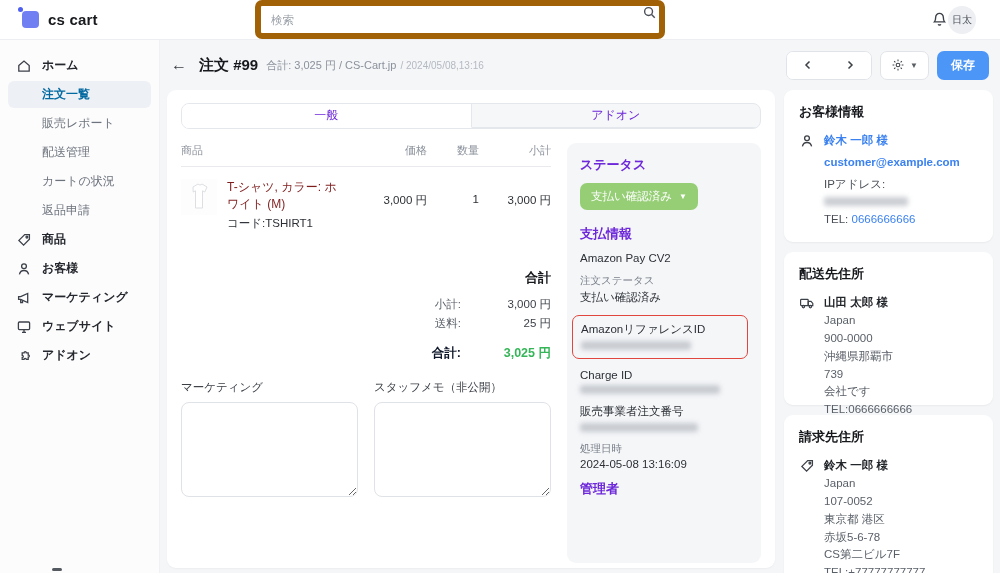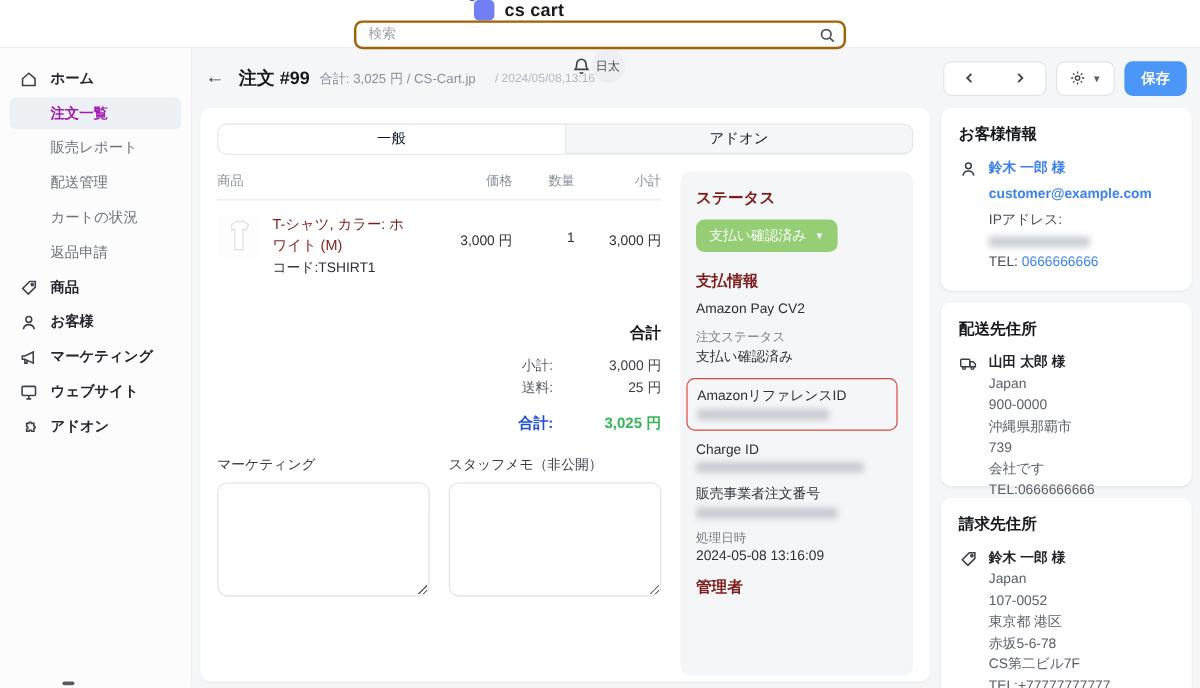--- a/index.html
+++ b/index.html
@@ -1,74 +1,74 @@
 <!DOCTYPE html>
 <html><head>
 <meta charset="utf-8">
 <style>
   * { margin:0; padding:0; box-sizing:border-box; }
   html,body { width:1000px; height:573px; overflow:hidden; background:#f5f6f8;
     font-family:"Liberation Sans","DejaVu Sans",sans-serif; color:#23262b; }
 
   
   .topbar { position:fixed; top:0; left:0; width:1000px; height:40px; background:#fff;
-    border-bottom:1px solid #eceef1; display:flex; align-items:center; z-index:20;flex-direction:column; }
+    border-bottom:1px solid #eceef1; display:flex; align-items:center; z-index:20; }
   .logo-zone { width:255px; display:flex; align-items:center; padding-left:22px; gap:9px; }
   .logo-mark { position:relative; width:17px; height:17px; background:#7080f2; border-radius:4px; display:inline-block; }
   .logo-dot { position:absolute; top:-4px; left:-4px; width:5px; height:5px; border-radius:50%; background:#4d5ef0; }
   .logo-text { font-size:15px; font-weight:bold; letter-spacing:.2px; color:#17191d; }
   .search-wrap { position:relative; width:410px; }
-  .search-input { width:100%; height:24px; border:2px solid #a16207; border-radius:7px;
+  .search-input { width:100%; height:39px; border:6px solid #a16207; border-radius:7px;
     padding:0 30px 0 10px; font-size:11.5px; color:#3a3f46; background:#fff; outline:none; }
   .search-input::placeholder { color:#9aa0a8; }
   .search-icon { position:absolute; right:8px; top:5px; color:#4a4f57; }
-  .topbar-right { flex:1; display:flex; align-items:center; justify-content:flex-end; padding-right:4px; }
+  .topbar-right { flex:1; display:flex; align-items:center; justify-content:flex-end; padding-right:24px; }
   .bell { color:#3c4047; cursor:pointer; display:inline-flex; }
   .avatar { width:28px; height:28px; border-radius:50%; background:#edeff2; color:#4a4f57;
     font-size:10px; display:inline-flex; align-items:center; justify-content:center; cursor:pointer; }
 
   
   .sidebar { position:fixed; top:40px; left:0; bottom:0; width:160px; background:#fcfcfd;
     border-right:1px solid #f0f1f4; padding:12px 8px 8px 8px; z-index:10; }
   .nav-item { display:flex; align-items:center; gap:10px; padding:5px 8px; font-size:12px;
     font-weight:bold; color:#24272d; border-radius:6px; cursor:pointer; margin-bottom:2px; }
   .nav-ico { display:inline-flex; width:16px; color:#3c4049; flex:0 0 16px; }
   .sub { margin:0 0 2px 0; }
   .sub-item { padding:5px 8px 5px 34px; font-size:12px; color:#6d737c; border-radius:6px;
     cursor:pointer; margin-bottom:2px; }
-  .sub-item.active { background:#edf0f5; color:#a21caf; font-weight:bold; }
+  .sub-item.active { background:#edf0f5; color:#0369a1; font-weight:bold; }
   .collapse-bar { position:absolute; bottom:2px; left:52px; width:10px; height:3px;
     background:#555a61; border-radius:2px; }
 
   
   .main { position:fixed; top:40px; left:160px; width:840px; height:533px; padding:8px 7px 0 7px; }
   .page-head { display:flex; align-items:center; height:34px; padding:0 4px; }
   .back-arrow { font-size:16px; color:#3c4047; margin-right:12px; cursor:pointer; }
   .page-title { font-size:15px; font-weight:bold; color:#16181c; margin-right:8px; }
   .page-meta { font-size:11px; color:#8b919b; }
-  .page-date { font-size:10px; color:#b4b9c1; margin-left:16px; }
+  .page-date { font-size:10px; color:#b4b9c1; margin-left:4px; }
   .head-actions { margin-left:auto; display:flex; align-items:center; gap:8px; }
   .btn-group { display:flex; background:#fff; border:1px solid #e0e3e8; border-radius:7px; overflow:hidden; }
   .nav-btn { width:42px; height:27px; display:flex; align-items:center; justify-content:center;
     background:#fff; border:none; cursor:pointer; color:#3c4047; }
   .gear-btn { display:flex; align-items:center; gap:5px; height:29px; padding:0 10px; background:#fff;
     border:1px solid #e0e3e8; border-radius:7px; cursor:pointer; color:#3c4047; }
   .caret { font-size:8px; color:#5a5f66; }
   .save-btn { height:29px; padding:0 14px; background:#4b96f7; color:#fff; border:none;
     border-radius:7px; font-size:12px; font-weight:bold; cursor:pointer; }
 
   .content-row { display:flex; gap:9px; margin-top:8px; height:478px; }
   .order-card { flex:1; background:#fff; border-radius:9px; box-shadow:0 1px 2px rgba(20,22,26,.04);
     padding:13px 14px; overflow:hidden; }
   .side-col { width:209px; display:flex; flex-direction:column; gap:10px; }
 
   
   .tabs { display:flex; border:1px solid #e4e7ec; border-radius:8px; overflow:hidden; background:#f6f7f9; height:26px; }
   .tab { flex:1; display:flex; align-items:center; justify-content:center; font-size:12px;
-    color:#0f172a; cursor:pointer; border-bottom:1px solid #e4e7ec; }
+    color:#6d28d9; cursor:pointer; border-bottom:1px solid #e4e7ec; }
   .tab.active { background:#fff; font-weight:normal; border-bottom:1px solid #fff; border-right:1px solid #e4e7ec; }
 
   .card-body { display:flex; gap:16px; margin-top:14px; height:420px; }
   .left-pane { flex:1; min-width:0; }
 
   
   .ptable-head { display:flex; font-size:11px; color:#8b919b; padding-bottom:8px; border-bottom:1px solid #e8eaee; }
   .col-price,.col-qty,.col-sub { text-align:right; }
   .col-prod { flex:1; }
   .col-price { width:72px; } .col-qty { width:52px; } .col-sub { width:72px; }
@@ -78,34 +78,34 @@
   .plink { color:#7f1d1d; cursor:pointer; font-size:12px; }
   .pcode { color:#2c3036; font-size:11.5px; margin-top:3px; }
   .pval { padding-top:14px; font-size:11.5px; color:#2c3036; }
 
   
   .totals { width:210px; margin-left:auto; margin-top:26px; font-size:11.5px; color:#3a3f46; }
   .totals-head { text-align:right; font-size:13px; font-weight:bold; color:#16181c; margin-bottom:10px; }
   .trow { display:flex; justify-content:flex-end; gap:26px; margin-bottom:4px; }
   .trow .tl { color:#5a6068; } .trow .tv { width:64px; text-align:right; }
   .trow-total { display:flex; justify-content:flex-end; gap:26px; margin-top:8px; padding-top:6px; }
-  .trow-total .tl { font-weight:bold; font-size:12.5px; color:#1d4ed8; }
+  .trow-total .tl { font-weight:bold; font-size:12.5px; color:#0f172a; }
   .trow-total .tv { width:64px; text-align:right; font-weight:bold; font-size:12.5px; color:#35b558; }
 
   
   .comments { display:flex; gap:16px; margin-top:18px; }
   .cbox { flex:1; }
   .clabel { font-size:11.5px; color:#3a3f46; margin-bottom:7px; }
   .cta { width:100%; height:95px; border:1px solid #dfe2e7; border-radius:8px; resize:both;
     font-family:inherit; font-size:12px; padding:6px; color:#3a3f46; outline:none; }
 
   
   .status-panel { width:194px; flex:0 0 194px; background:#f5f6f8; border-radius:9px;
     padding:13px 13px 10px 13px; overflow:hidden; }
-  .sp-h { font-size:13px; font-weight:bold; color:#7f1d1d; margin-bottom:9px; }
+  .sp-h { font-size:13px; font-weight:bold; color:#6d28d9; margin-bottom:9px; }
   .status-btn { display:inline-flex; align-items:center; gap:7px; background:#96ce76; color:#fff;
     border:none; border-radius:7px; padding:6px 11px; font-size:11.5px; cursor:pointer; margin-bottom:15px; }
   .field { margin-bottom:10px; }
   .flabel { font-size:10.5px; color:#7b818b; margin-bottom:2px; }
   .fvalue { font-size:11.5px; color:#2c3036; }
   .blur-bar { width:118px; height:9px; margin-top:4px; background:#b9bdc4; border-radius:2px;
     filter:blur(2.5px); opacity:.75; }
   .blur-bar.w140 { width:140px; }
   .blur-bar.w110 { width:110px; }
   .red-box { border:1.5px solid #e0463e; border-radius:7px; padding:6px 8px; margin:2px 0 10px -8px; }

